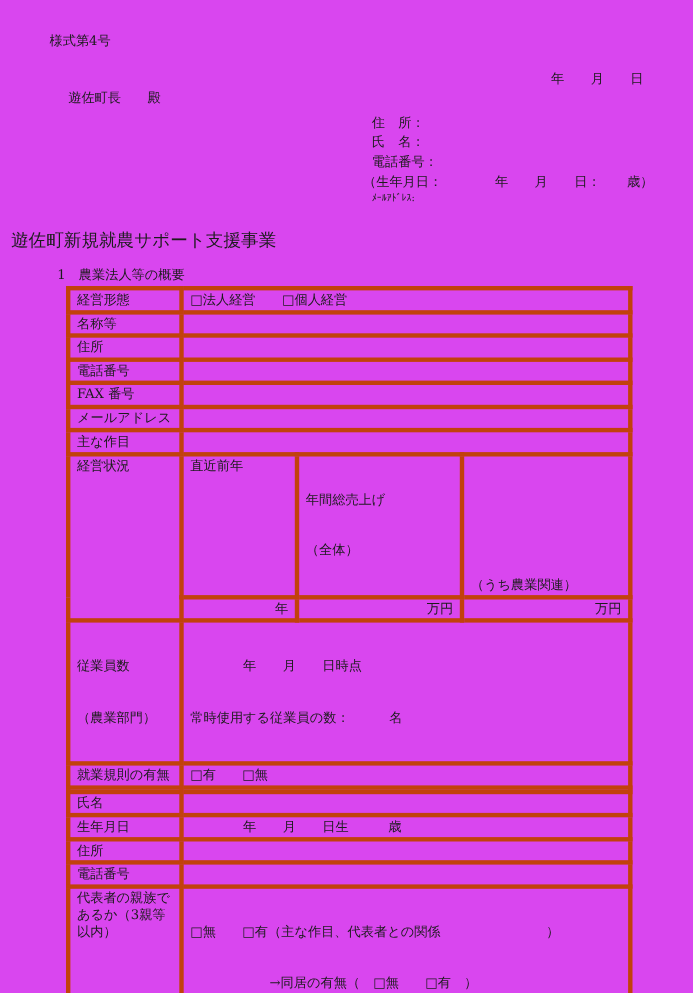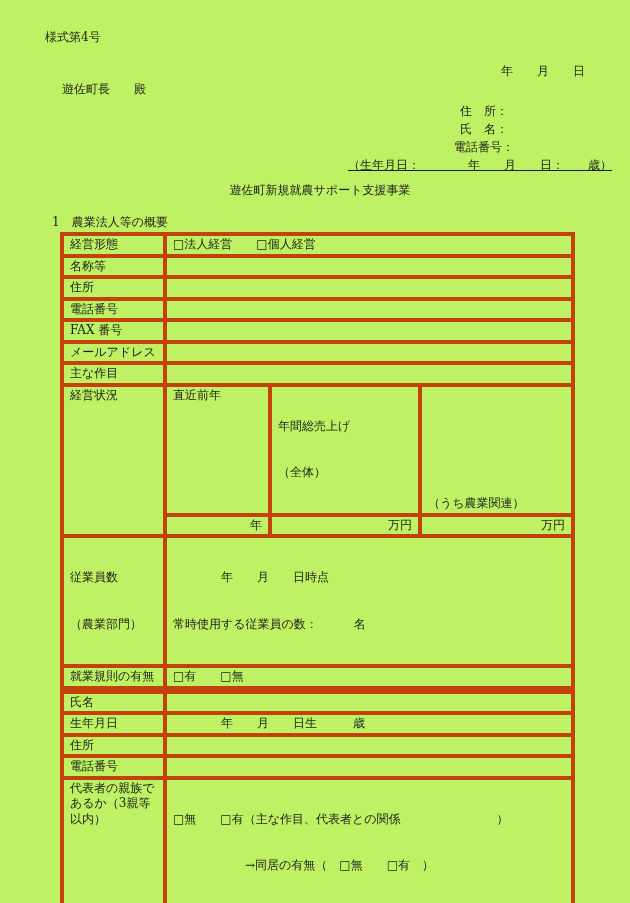--- a/index.html
+++ b/index.html
@@ -1,32 +1,32 @@
 <!DOCTYPE html>
 <html><head>
 <meta charset="utf-8">
 <style>
   html,body { margin:0; padding:0; background:#ffffff; }
   .page {
     position:relative;
     width:630px; height:903px;
-    background:#bef264;
+    background:#d946ef;
     color:#1c1c1c;
     font-family:"DejaVu Serif","Liberation Serif","DejaVu Sans",serif;
     font-size:12px;
     overflow:hidden;
   }
   .form-number { margin:30px 0 0 45px; line-height:14px; }
   .date-line   { margin-top:20px; text-align:right; padding-right:45px; line-height:14px; }
   .addressee   { margin:4px 0 0 62px; line-height:14px; }
   .applicant   { margin:6px 0 0 338px; }
-  .applicant .line { line-height:18px; white-space:pre;text-align:center; }
-  .applicant .birth { margin-left:-8px;text-decoration:underline; }
+  .applicant .line { line-height:18px; white-space:pre; }
+  .applicant .birth { margin-left:-8px; }
   .applicant .email { font-size:9px; line-height:15px; }
-  .doc-title { margin-top:8px; text-align:center; font-size:12px; line-height:17px; padding-left:10px; }
+  .doc-title { margin-top:21px; font-size:16px; line-height:17px; padding-left:10px; }
   .sec-heading { margin:16px 0 3px 52px; line-height:14px; white-space:pre; }
   .sec-heading.h2 { margin-top:14px; }
   table { border-collapse:collapse; table-layout:fixed; width:511px; margin-left:60px; }
   td {
     border:4px solid #c2410c;
     padding:1px 5px 1px 6px;
     line-height:15.5px;
     vertical-align:middle;
     overflow:hidden;
     white-space:pre-wrap;
@@ -50,20 +50,21 @@
 
   <div class="form-number">様式第4号</div>
   <div class="date-line">年　　月　　日</div>
   <div class="addressee">遊佐町長　　殿</div>
 
   <div class="applicant">
     <div class="line">住　所：</div>
     <div class="line">氏　名：</div>
     <div class="line">電話番号：</div>
     <div class="line birth">（生年月日：　　　　年　　月　　日：　　歳）</div>
+    <div class="line email">ﾒｰﾙｱﾄﾞﾚｽ:</div>
   </div>
 
   <div class="doc-title">
     <div>遊佐町新規就農サポート支援事業</div>
   </div>
 
   <div class="sec-heading">1　農業法人等の概要</div>
 
   <table>
     <colgroup>

